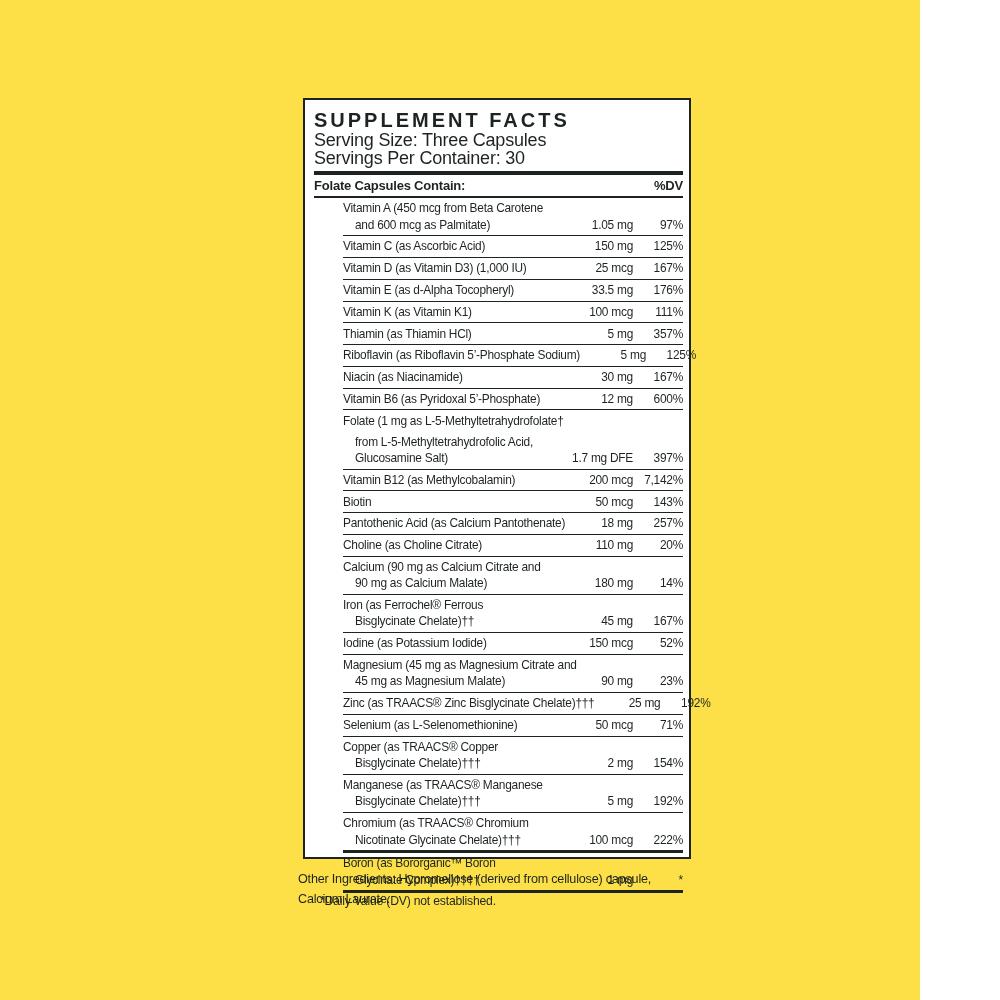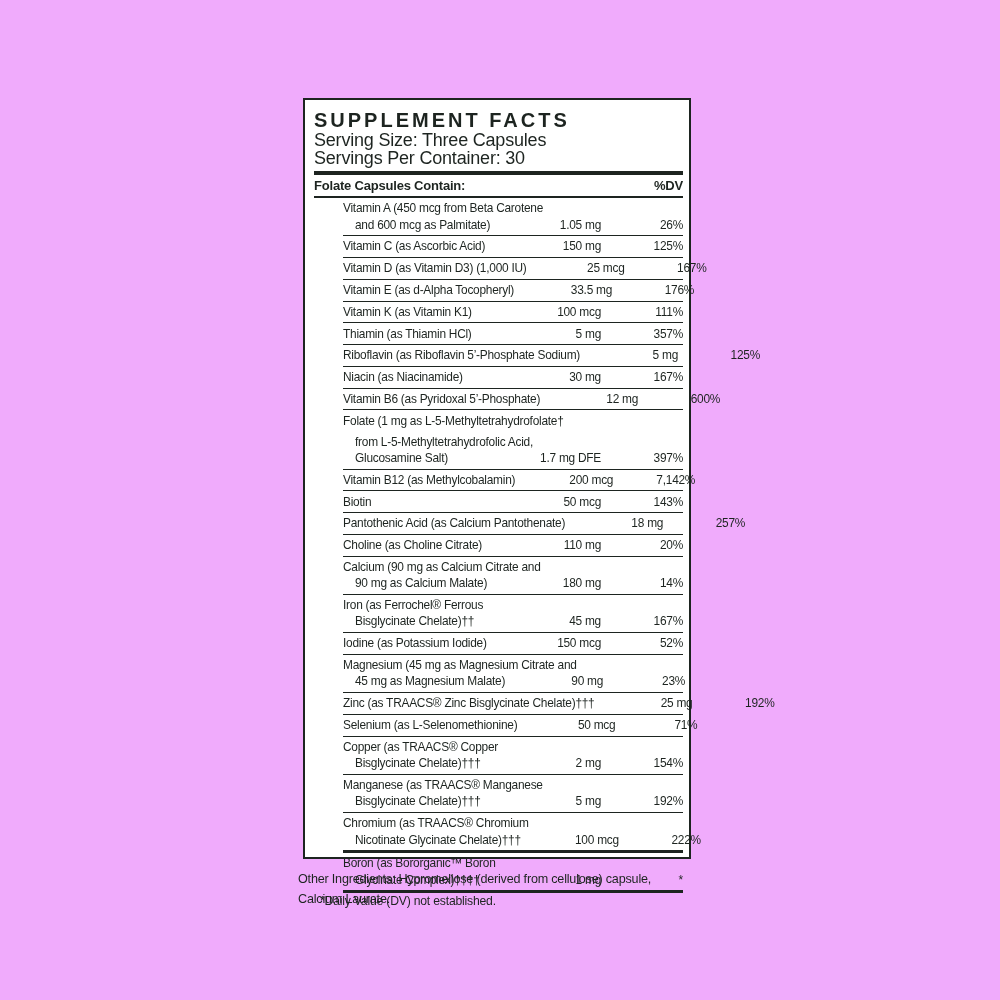--- a/index.html
+++ b/index.html
@@ -7,23 +7,23 @@
     padding: 0;
     background: #ffffff;
     width: 1000px;
     height: 1000px;
     font-family: "Liberation Sans", sans-serif;
     color: #1d2420;
     -webkit-font-smoothing: antialiased;
   }
   .canvas {
     position: relative;
-    width: 1000px;
+    width: 920px;
     height: 1000px;
-    background: #f0abfc;
+    background: #fde047;
     overflow: hidden;
   }
   .facts-box {
     position: absolute;
     left: 303px;
     top: 98px;
     width: 388px;
     height: 761px;
     box-sizing: border-box;
     border: 2px solid #1d2420;
@@ -70,21 +70,20 @@
   }
   .row.thick-top { border-top: 3px solid #1d2420; }
   .row.thick-bottom { border-bottom: 3px solid #1d2420; }
   .row.no-sep { border-bottom: none; }
   .nline { }
   .nline.cont, .nname.cont { padding-left: 12px; }
   .nline.gap { margin-bottom: 4.5px; }
   .lastline {
     display: flex;
     align-items: flex-start;
-    gap: 32px;
   }
   .nname { flex: 1; white-space: nowrap; overflow: visible; }
   .amt { width: 66px; text-align: right; white-space: nowrap; flex: none; }
   .dvv { width: 50px; text-align: right; white-space: nowrap; flex: none; }
   .footnote {
     font-size: 12.2px;
     letter-spacing: -0.2px;
     padding: 1px 0 0 6px;
   }
   .other-ingredients {
@@ -116,21 +115,21 @@
       <span class="hdr-name">Folate Capsules Contain:</span>
       <span class="hdr-dv">%DV</span>
     </div>
 
     <div class="rows">
         <div class="row">
           <div class="nline">Vitamin A (450 mcg from Beta Carotene</div>
           <div class="lastline">
             <span class="nname cont">and 600 mcg as Palmitate)</span>
             <span class="amt">1.05 mg</span>
-            <span class="dvv">26%</span>
+            <span class="dvv">97%</span>
           </div>
         </div>
         <div class="row">
           <div class="lastline">
             <span class="nname">Vitamin C (as Ascorbic Acid)</span>
             <span class="amt">150 mg</span>
             <span class="dvv">125%</span>
           </div>
         </div>
         <div class="row">

